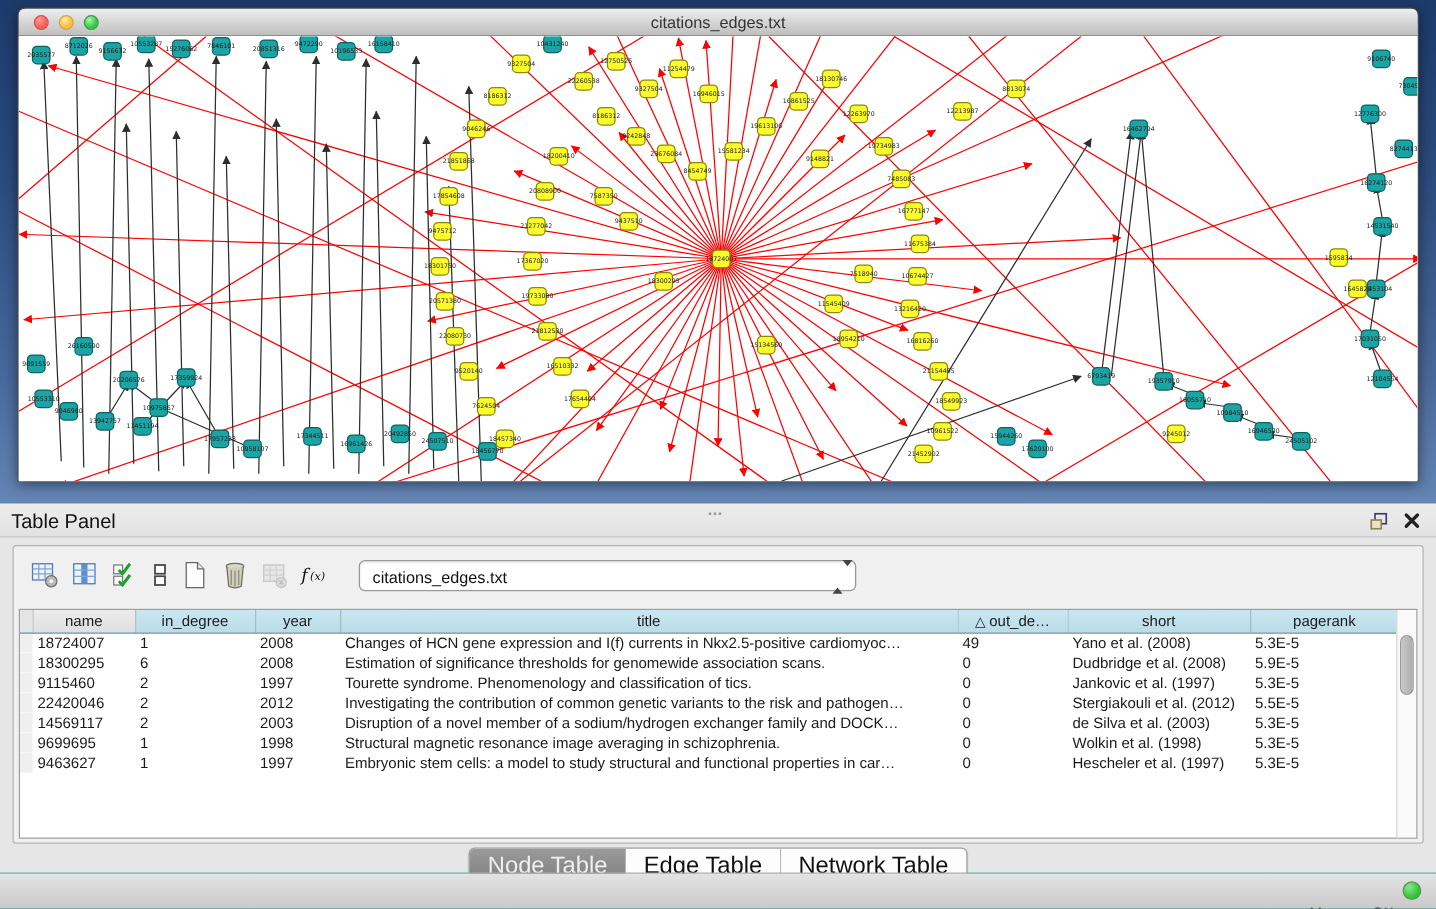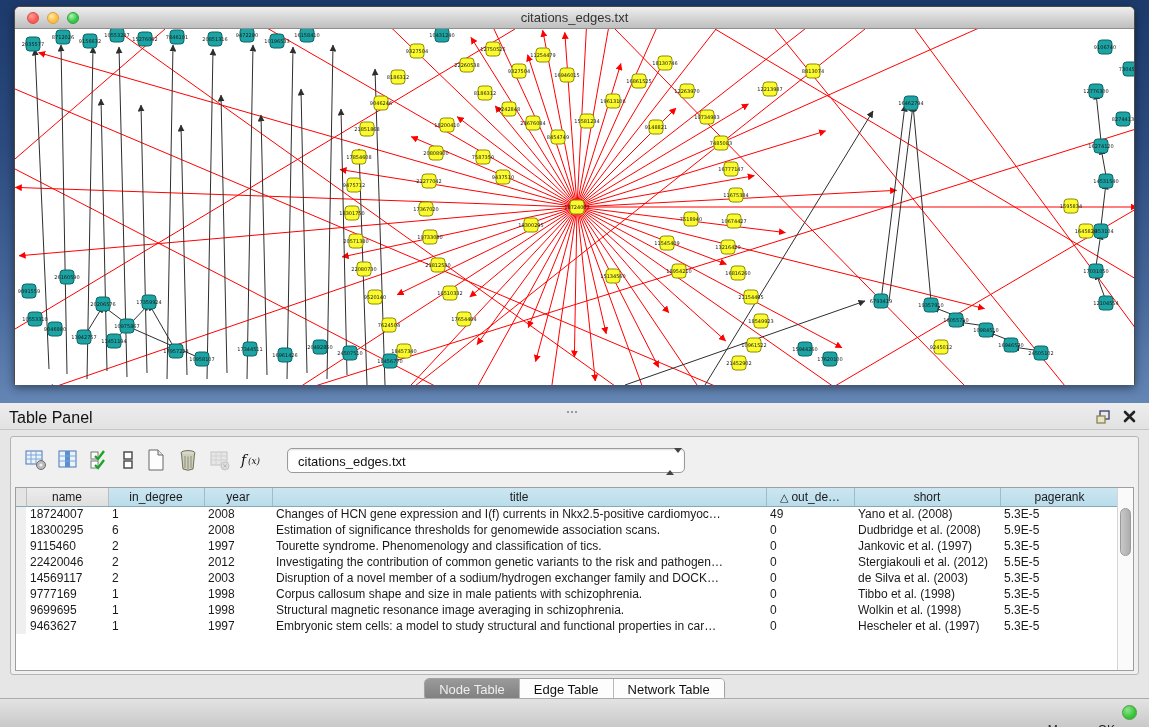--- a/index.html
+++ b/index.html
@@ -59,21 +59,21 @@
   table.dt th:first-child{background:#E4E4E4;border-right:1px solid #BDBDBD;}
   table.dt td{height:16px;padding:0 4px;white-space:nowrap;overflow:hidden;border:none;}
   .sorttri{font-size:11px;margin-right:3px;}
   .vscroll{position:absolute;right:0;top:0;width:16px;height:182px;background:#FAFAFA;border-left:1px solid #D5D5D5;}
   .vthumb{position:absolute;left:2px;top:20px;width:11px;height:48px;border-radius:6px;
           background:linear-gradient(90deg,#C9C9C9,#ADADAD);border:1px solid #9A9A9A;}
 
   .tabbar{position:absolute;left:0;top:275px;width:1149px;height:26px;text-align:center;}
   .seg{display:inline-flex;border:1px solid #A2A2A2;border-radius:5px;overflow:hidden;
        background:#FDFDFD;box-shadow:0 1px 1px rgba(0,0,0,.15);}
-  .seg .tab{padding:3px 14px;font-size:13px;color:#111;border-right:1px solid #B8B8B8;background:#FDFDFD;}
+  .seg .tab{padding:3px 14px;font-size:19px;color:#111;border-right:1px solid #B8B8B8;background:#FDFDFD;}
   .seg .tab:last-child{border-right:none;}
   .seg .tab.active{background:linear-gradient(180deg,#9A9A9A,#7E7E7E);color:#EFEFEF;}
 
   .statusbar{position:absolute;left:0;top:698px;width:1149px;height:29px;
              background:linear-gradient(180deg,#E3E3E3,#C9C9C9);border-top:1px solid #ABABAB;}
   .mem{position:absolute;right:34px;top:24px;font-size:12px;color:#222;}
   .memdot{position:absolute;right:12px;top:6px;width:15px;height:15px;border-radius:50%;
           background:radial-gradient(circle at 35% 30%,#8BE78B,#35C135 65%);border:1px solid #4D9A4D;}
 </style>
 </head>
@@ -781,30 +781,20 @@
                   <td>14569117</td>
                   <td>2</td>
                   <td>2003</td>
                   <td>Disruption of a novel member of a sodium/hydrogen exchanger family and DOCK…</td>
                   <td>0</td>
                   <td>de Silva et al. (2003)</td>
                   <td>5.3E-5</td>
                 </tr>
                 <tr>
                   <td style="background: rgb(239, 239, 239);"></td>
-                  <td>9777169</td>
-                  <td>1</td>
-                  <td>1998</td>
-                  <td>Corpus callosum shape and size in male patients with schizophrenia.</td>
-                  <td>0</td>
-                  <td>Tibbo et al. (1998)</td>
-                  <td>5.3E-5</td>
-                </tr>
-                <tr>
-                  <td style="background: rgb(239, 239, 239);"></td>
                   <td>9699695</td>
                   <td>1</td>
                   <td>1998</td>
                   <td>Structural magnetic resonance image averaging in schizophrenia.</td>
                   <td>0</td>
                   <td>Wolkin et al. (1998)</td>
                   <td>5.3E-5</td>
                 </tr>
                 <tr>
                   <td style="background: rgb(239, 239, 239);"></td>

